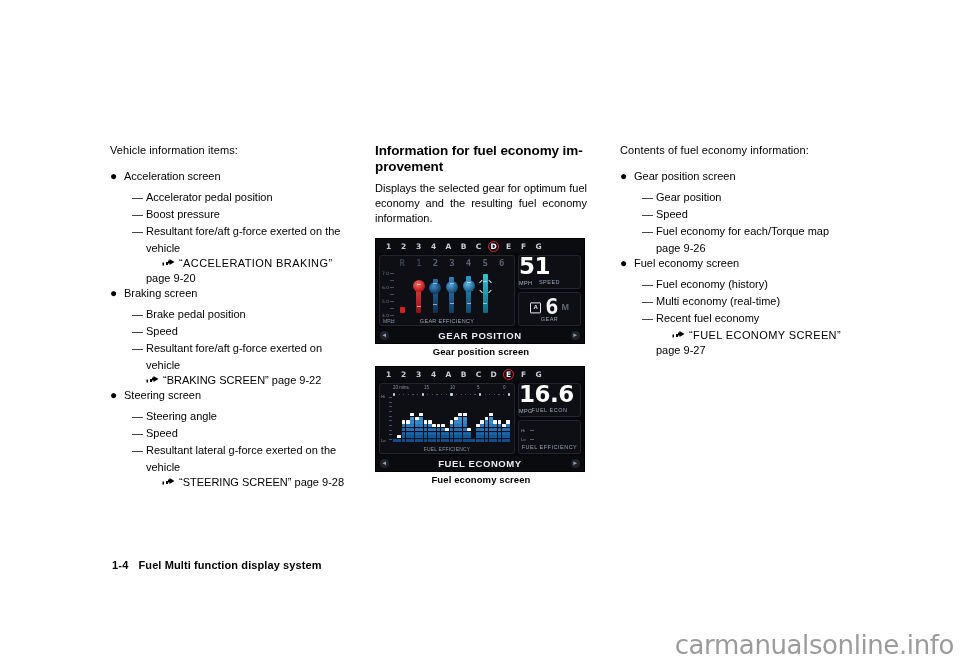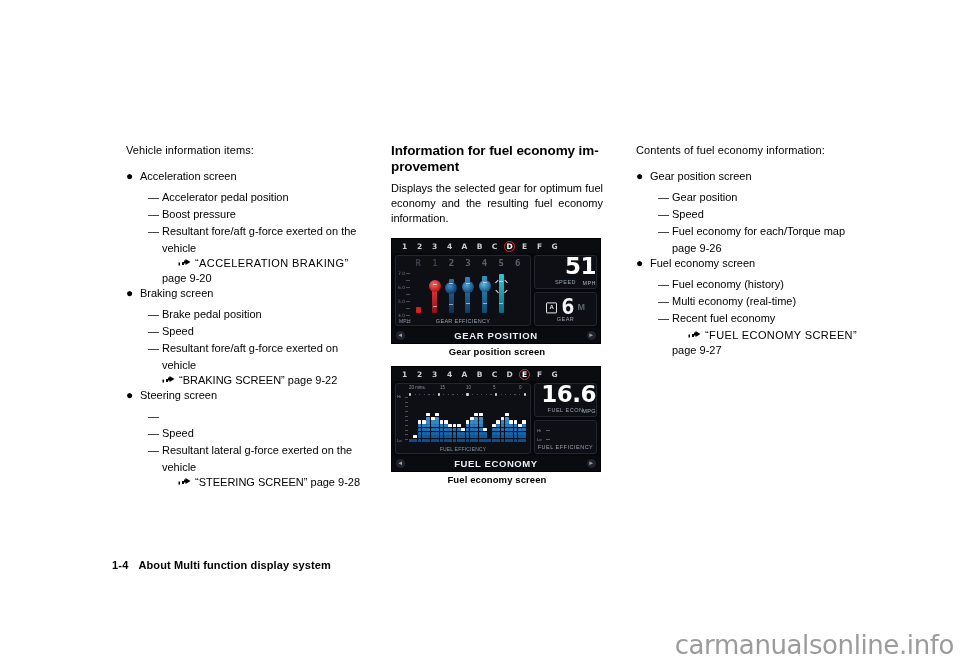--- a/index.html
+++ b/index.html
@@ -19,21 +19,20 @@
   
   .page {
     position: absolute;
     left: 0; top: 0;
     width: 960px; height: 664px;
   }
 
   .col {
     position: absolute;
     top: 143px;
-    margin-left: 16px;
   }
   .col-1 { left: 110px;  width: 235px; }
   .col-2 { left: 375px;  width: 212px; }
   .col-3 { left: 620px;  width: 245px; }
 
   .intro {
     font-size: 11px;
     line-height: 15px;
     margin: 0 0 11px 0;
     letter-spacing: .1px;
@@ -327,23 +326,23 @@
     left: 0; right: 0; bottom: 1px;
     text-align: center;
     font-size: 5px;
     color: #8d95a3;
     letter-spacing: .2px;
   }
 
   
   .readout {
     position: absolute;
-    left: 0; right: 0; top: 50%;
+    left: 0; right: 12px; top: 50%;
     transform: translateY(-55%);
-    text-align: right;
+    text-align: left;
   }
   .readout-value {
     font-size: 23px;
     font-weight: bold;
     color: #ffffff;
     line-height: 23px;
     font-family: "DejaVu Sans", sans-serif;
     letter-spacing: -0.5px;
   }
   .readout-unit {
@@ -588,20 +587,21 @@
       </span><span>“BRAKING SCREEN” page 9-22</span>
     </div>
 
     <div class="bullet-row">
       <div class="bullet-dot">●</div>
       <div class="bullet-text">Steering screen</div>
     </div>
     <div class="gap-xs"></div>
     <div class="dash-row">
       <div class="dash-mark">—</div>
+      <div class="dash-text">Steering angle</div>
     </div>
     <div class="dash-row">
       <div class="dash-mark">—</div>
       <div class="dash-text">Speed</div>
     </div>
     <div class="dash-row">
       <div class="dash-mark">—</div>
       <div class="dash-text">Resultant lateral g-force exerted on the</div>
     </div>
     <div class="cont-line">vehicle</div>
@@ -1104,18 +1104,18 @@
           <path d="M2 11 h6 v-3 h4 v-3 h3 v-3 l10 6 -10 6 v-3 h-3 v3 h-4 v-3 z" fill="#000"></path>
           <rect x="1" y="9" width="3" height="6" fill="#000"></rect>
         </svg>
       </span><span class="ref-wide">“FUEL  ECONOMY  SCREEN”</span>
     </div>
     <div class="cont-line">page 9-27</div>
   </div>
 
   <div class="footer">
     <div class="footer-page">1-4</div>
-    <div class="footer-title">About Multi function display system</div>
+    <div class="footer-title">Fuel Multi function display system</div>
   </div>
 
   <div class="watermark">carmanualsonline.info</div>
 
 </div>
 
 </body></html>

